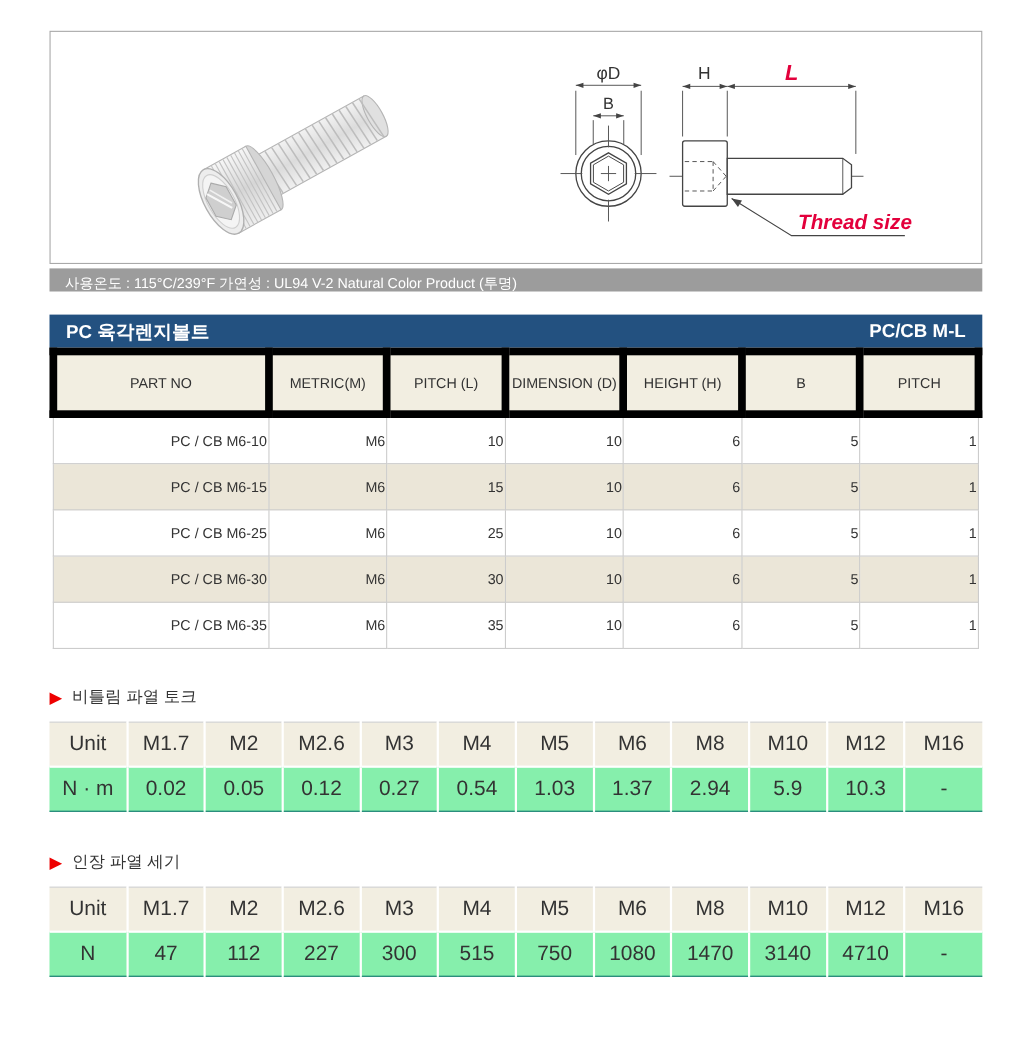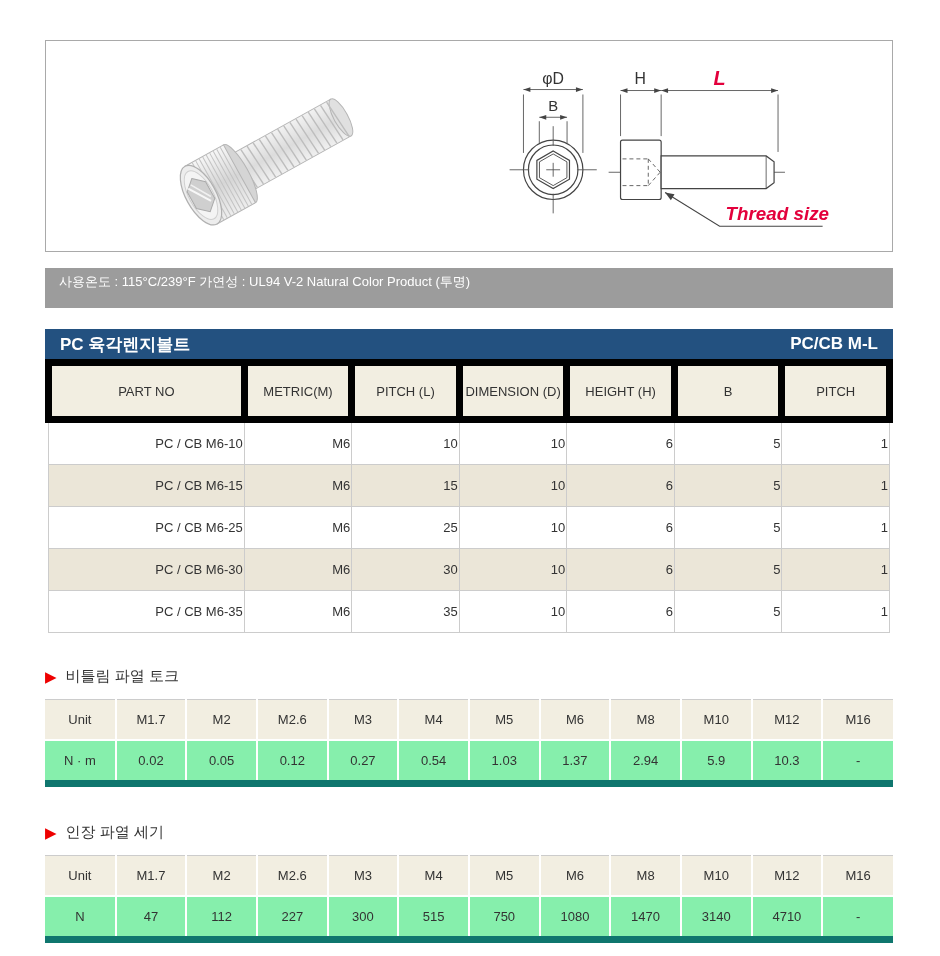--- a/index.html
+++ b/index.html
@@ -5,28 +5,28 @@
   html,body { margin:0; padding:0; }
   body {
     width:940px; height:956px; background:#fff;
     font-family:"Liberation Sans","DejaVu Sans",sans-serif;
     color:#333;
   }
   .content { width:848px; margin:0 0 0 45px; }
 
   
   .figure-box {
-    margin-top:40px; height:210px; background:#fff;
+    margin-top:28px; height:210px; background:#fff;
     border:1px solid #a9a9a9; display:flex; overflow:hidden;
   }
   .figure-box svg { display:block; }
 
   
   .spec-bar {
-    margin-top:16px; height:40px; background:#9c9c9c; color:#fff;
+    margin-top:4px; height:21px; background:#9c9c9c; color:#fff;
     font-size:13px; line-height:27px; padding-left:14px; width:834px;
   }
 
   
   .title-bar {
     margin-top:21px; height:30px; background:#235180; color:#fff;
     display:flex; align-items:center; justify-content:space-between;
     padding:0 15px; width:818px; font-weight:bold; font-size:17px;
   }
 
@@ -46,22 +46,22 @@
   
   .section-heading {
     display:flex; align-items:center; font-size:15px; color:#333;
   }
   .section-heading .tri { color:#ee0000; font-size:15px; margin-right:9px; }
   .heading-torque  { margin-top:34px; }
   .heading-tensile { margin-top:36px; }
 
   
   .unit-table {
-    margin-top:13px; font-size:13px;
-    border-top:1px solid #ccc; border-bottom:7px solid #0f766e;
+    margin-top:13px; font-size:19px;
+    border-top:1px solid #ccc; border-bottom:1px solid #0f766e;
   }
   .unit-table th {
     height:37px; background:#f2eee1; font-weight:normal; text-align:center;
     border-left:2px solid #fff;
   }
   .unit-table td {
     height:37px; background:#86efac; text-align:center;
     border-left:2px solid #fff; border-top:2px solid #fff;
   }
   .unit-table th:first-child, .unit-table td:first-child { border-left:none; }

